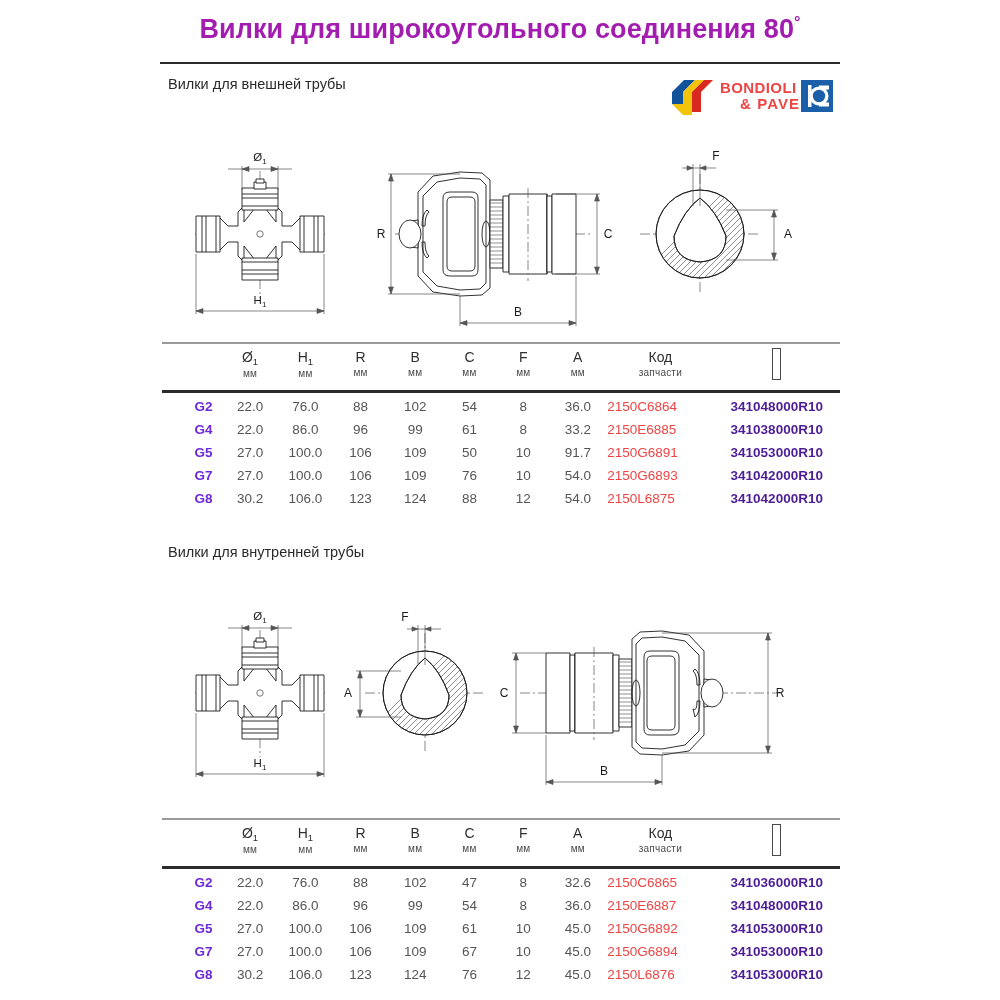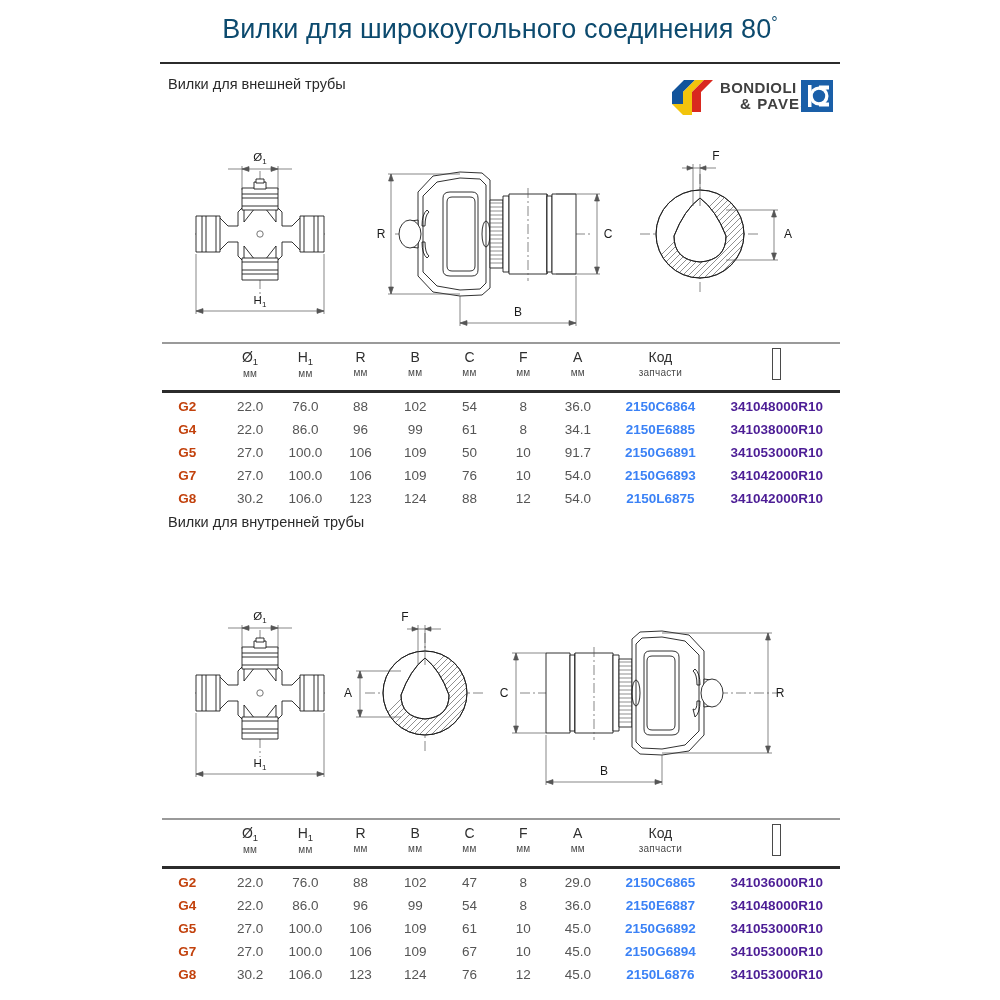--- a/index.html
+++ b/index.html
@@ -22,23 +22,23 @@
   }
 
   
   .doc-title {
     position: absolute;
     left: 0;
     right: 0;
     top: 14px;
     text-align: center;
     font-size: 27px;
-    font-weight: 400;
+    font-weight: 700;
     letter-spacing: 0.1px;
-    color: #0c4a6e;
+    color: #a21caf;
     white-space: nowrap;
   }
   .doc-title sup {
     font-size: 16px;
     vertical-align: super;
   }
   .title-rule {
     position: absolute;
     left: 160px;
     top: 62px;
@@ -63,42 +63,42 @@
     height: 38px;
   }
   .logo-wordmark {
     position: absolute;
     left: 52px;
     top: 6px;
     font-family: "Liberation Sans", sans-serif;
     font-weight: 700;
     font-size: 15px;
     line-height: 16px;
-    color: #404040;
+    color: #ef4444;
     letter-spacing: 0.4px;
   }
   .logo-wordmark .l2 { letter-spacing: 1.1px; margin-left: 20px; }
   .logo-badge {
     position: absolute;
     left: 133px;
     top: 6px;
     width: 32px;
     height: 32px;
   }
 
   
   .section-label {
     position: absolute;
     left: 168px;
     font-size: 14.5px;
     color: #2a2a2a;
     white-space: nowrap;
   }
   #section-label-1 { top: 76px; }
-  #section-label-2 { top: 514px; }
+  #section-label-2 { top: 544px; }
 
   
   .drawings {
     position: absolute;
     left: 160px;
     width: 690px;
   }
   #drawings-1 { top: 136px; height: 200px; }
   #drawings-2 { top: 585px; height: 215px; }
   .drawings svg { display: block; }
@@ -174,29 +174,29 @@
   .spec-table tbody td {
     height: 23px;
     padding: 0;
     text-align: center;
     color: #555555;
     font-size: 13.5px;
     white-space: nowrap;
   }
   .spec-table tbody td.c-size {
     font-weight: 700;
-    color: #c2410c;
-    text-align: center;
+    color: #6d28d9;
+    text-align: right;
     padding-right: 10px;
     font-size: 13.5px;
   }
   .spec-table tbody td.c-code {
-    font-weight: 700;
-    color: #3b82f6;
-    text-align: center;
+    font-weight: 400;
+    color: #ef4444;
+    text-align: left;
     padding-left: 2px;
   }
   .spec-table tbody td.c-ref {
     font-weight: 700;
     color: #4c1d95;
     text-align: center;
   }
   .spec-table tbody tr:first-child td { padding-top: 2px; }
 
   
@@ -503,21 +503,21 @@
         <td class="c-ref">341048000R10</td>
       </tr>
       <tr>
         <td class="c-size">G4</td>
         <td>22.0</td>
         <td>86.0</td>
         <td>96</td>
         <td>99</td>
         <td>61</td>
         <td>8</td>
-        <td>34.1</td>
+        <td>33.2</td>
         <td class="c-code">2150E6885</td>
         <td class="c-ref">341038000R10</td>
       </tr>
       <tr>
         <td class="c-size">G5</td>
         <td>27.0</td>
         <td>100.0</td>
         <td>106</td>
         <td>109</td>
         <td>50</td>
@@ -794,21 +794,21 @@
           <td colspan="10"></td>
         </tr>
       <tr>
         <td class="c-size">G2</td>
         <td>22.0</td>
         <td>76.0</td>
         <td>88</td>
         <td>102</td>
         <td>47</td>
         <td>8</td>
-        <td>29.0</td>
+        <td>32.6</td>
         <td class="c-code">2150C6865</td>
         <td class="c-ref">341036000R10</td>
       </tr>
       <tr>
         <td class="c-size">G4</td>
         <td>22.0</td>
         <td>86.0</td>
         <td>96</td>
         <td>99</td>
         <td>54</td>

